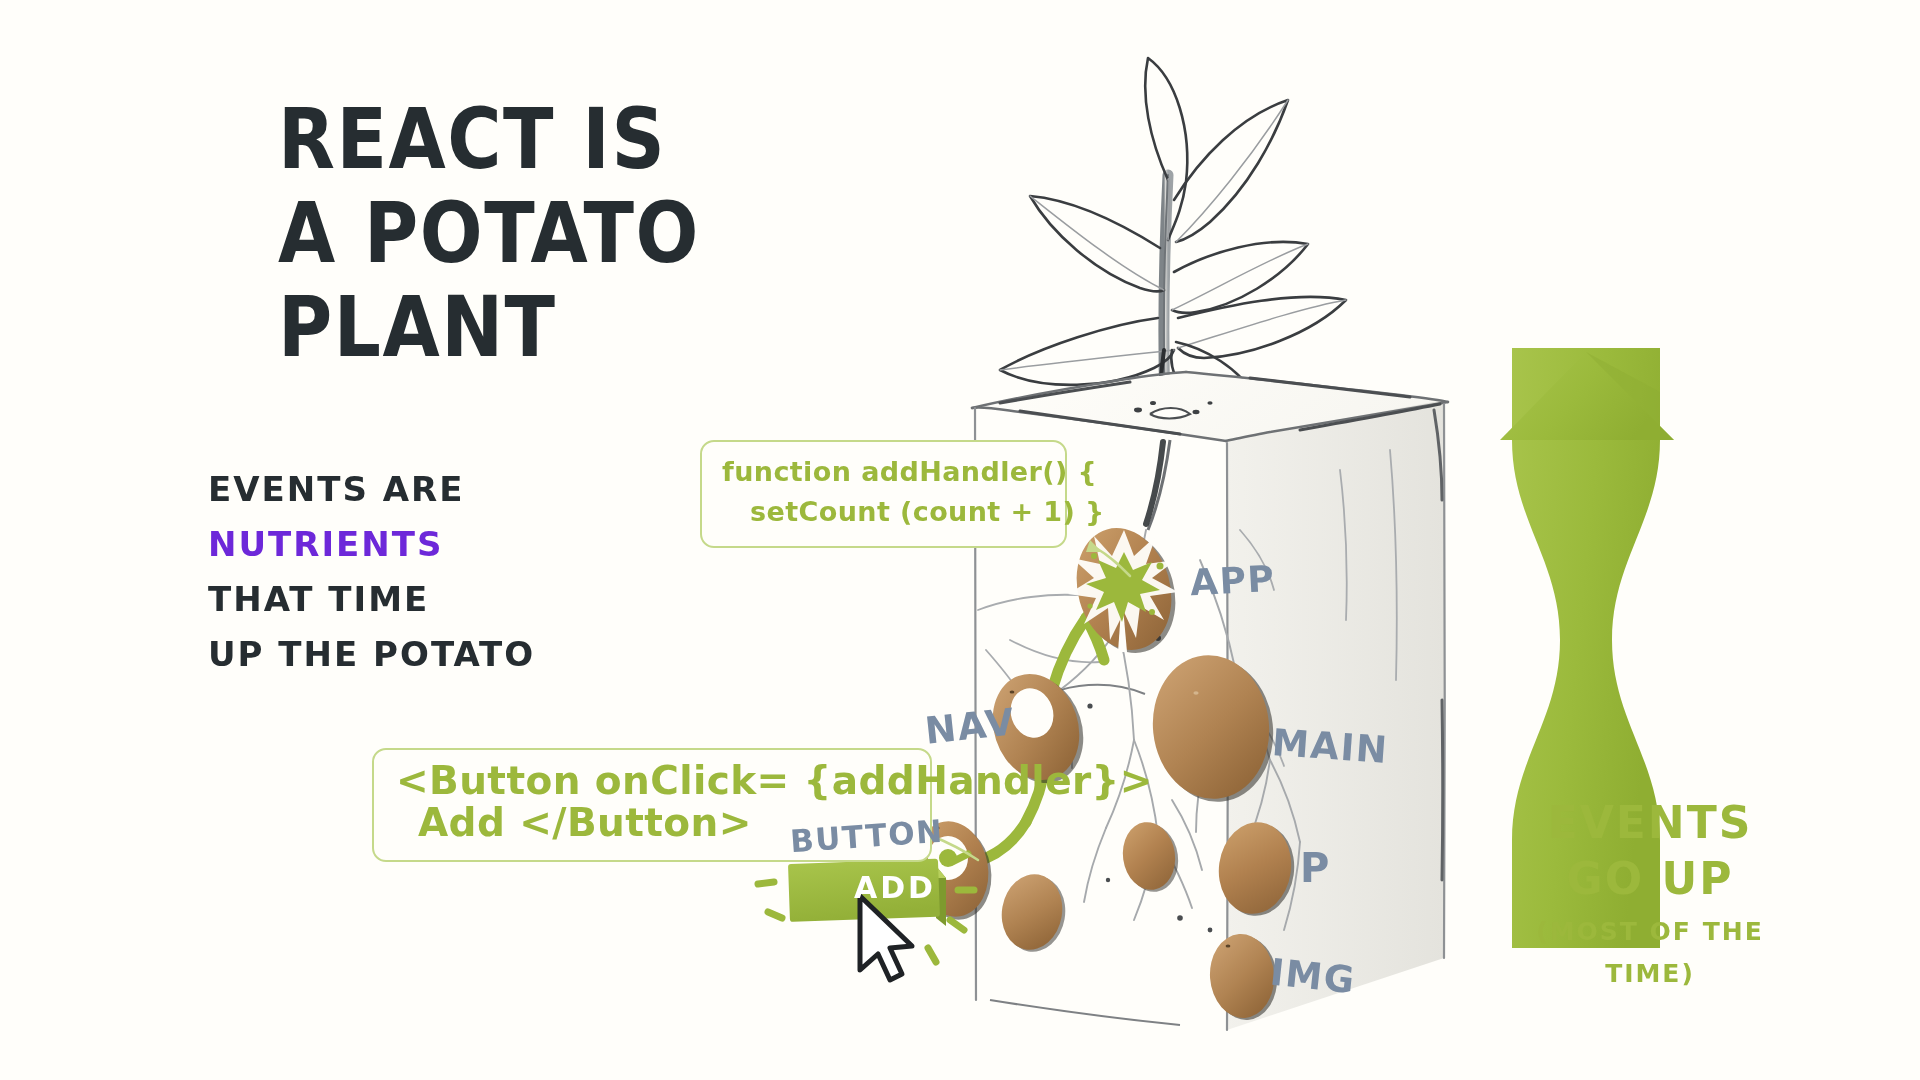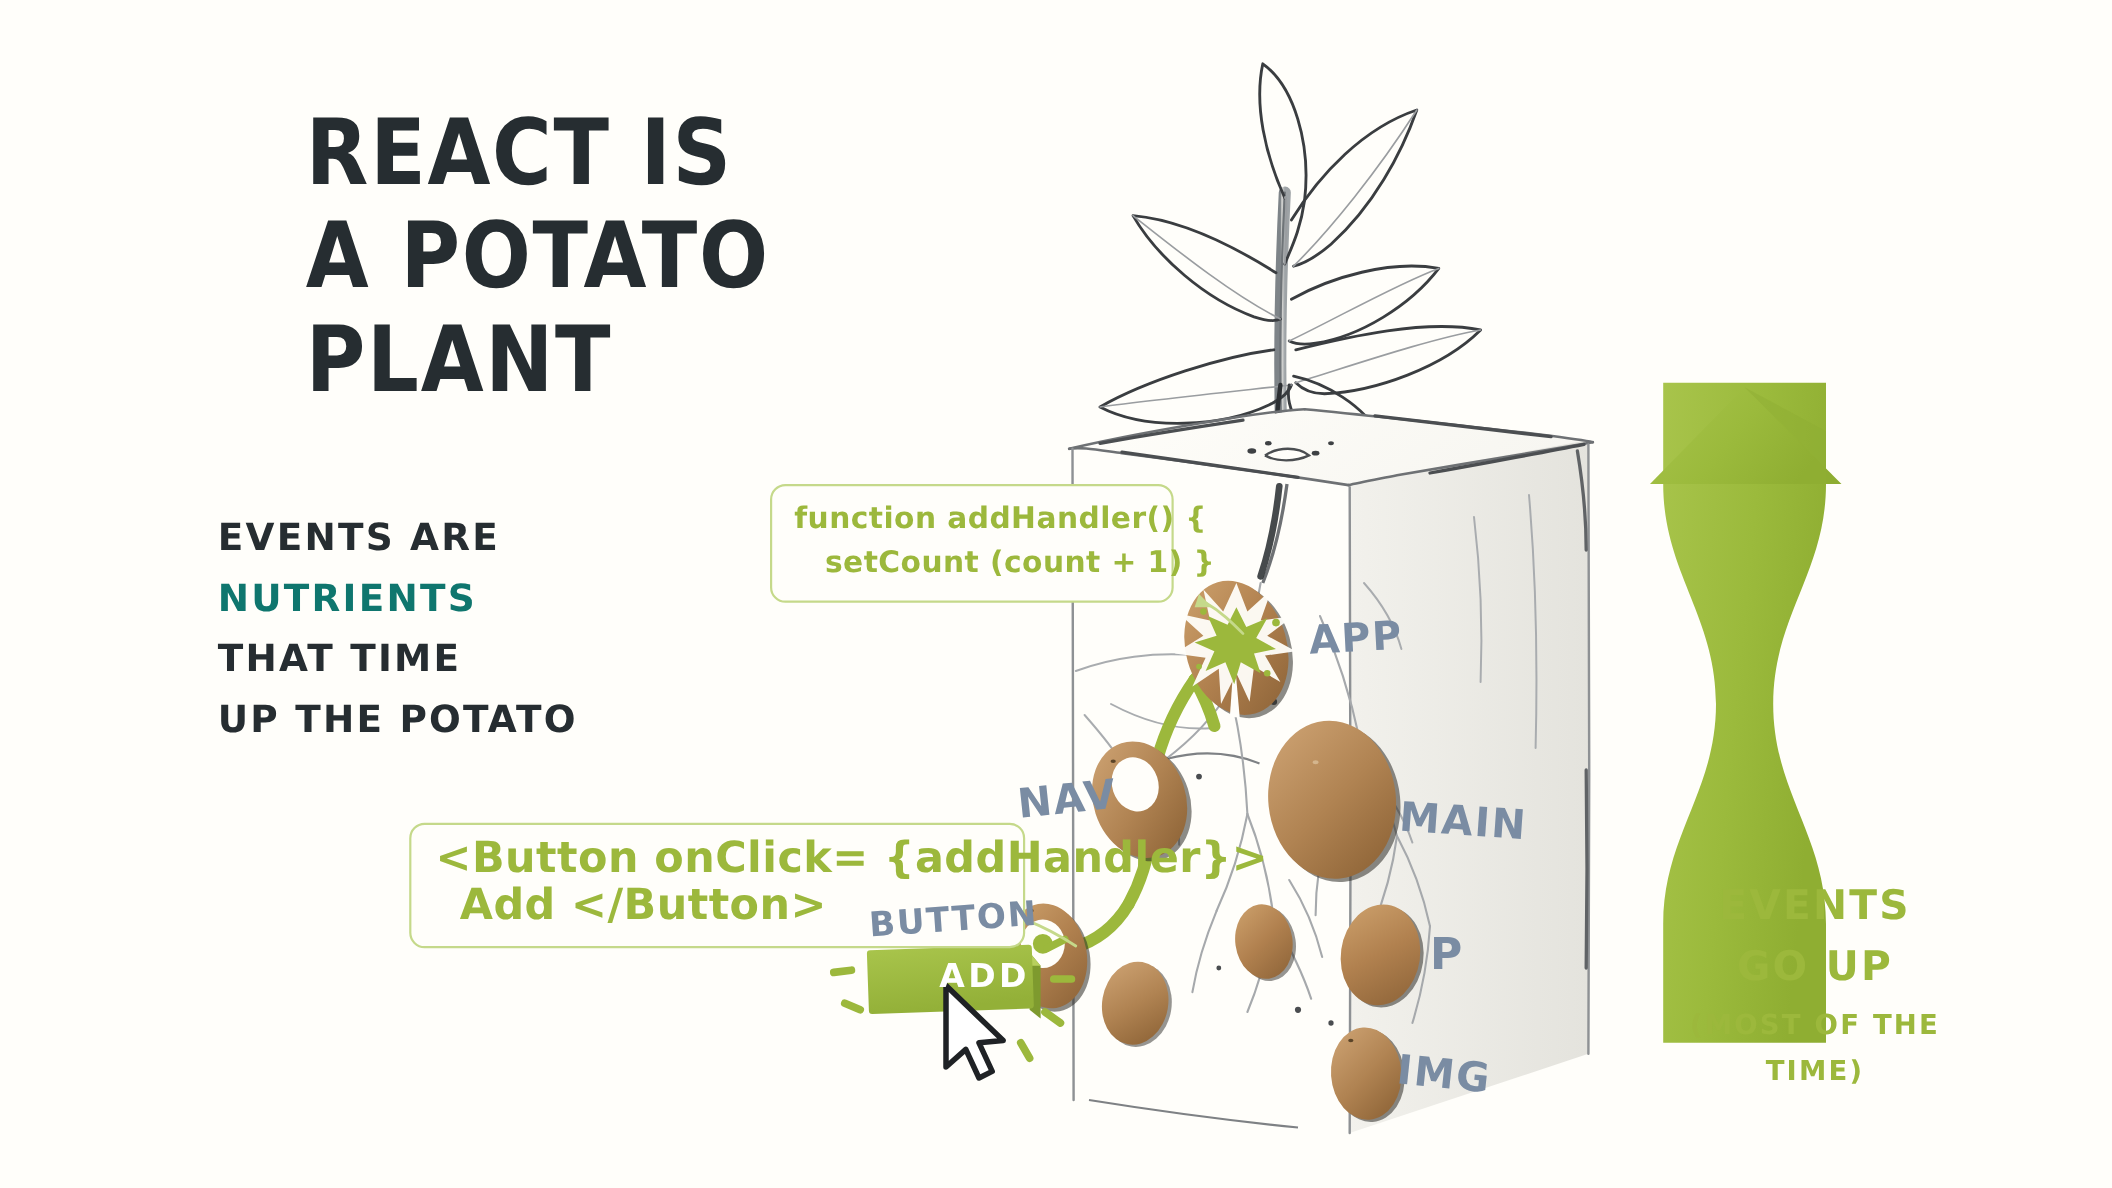--- a/index.html
+++ b/index.html
@@ -31,32 +31,32 @@
     transform: scaleY(1.12);
     transform-origin: left top;
   }
   #headline .hl {
     display: block;
     white-space: nowrap;
   }
 
   
   #subtitle {
-    left: 198px;
+    left: 208px;
     top: 462px;
     width: 430px;
     font-family: "DejaVu Sans", sans-serif;
     font-weight: bold;
     font-size: 34px;
     line-height: 55px;
     letter-spacing: 2px;
     color: #262D31;
   }
   #subtitle .sl { display: block; white-space: nowrap; }
-  #subtitle .green { color: #0f766e; }
+  #subtitle .green { color: #6d28d9; }
 
   
   .codebox {
     border: 2.5px solid #C5D98A;
     border-radius: 14px;
     background: #FFFEFA;
     color: #9CB83C;
     font-family: "DejaVu Sans", sans-serif;
     font-weight: bold;
     letter-spacing: 0.4px;
@@ -120,21 +120,21 @@
   #events-up {
     left: 1490px;
     top: 795px;
     width: 320px;
     color: #9CB83C;
     font-family: "DejaVu Sans", sans-serif;
     font-weight: bold;
     text-align: center;
     letter-spacing: 2px;
   }
-  #events-up .big { display: block; font-size: 37px; line-height: 56px; white-space: nowrap; }
+  #events-up .big { display: block; font-size: 44px; line-height: 56px; white-space: nowrap; }
   #events-up .small { display: block; font-size: 25px; line-height: 34px; margin-top: 8px; }
 </style>
 </head>
 <body>
 
 <div id="stage">
 
   <svg class="abs" style="left:0;top:0;" width="1920" height="1080" viewBox="0 0 1920 1080">
     <defs>
       <linearGradient id="potatoGrad" x1="0.25" y1="0.05" x2="0.8" y2="1">

